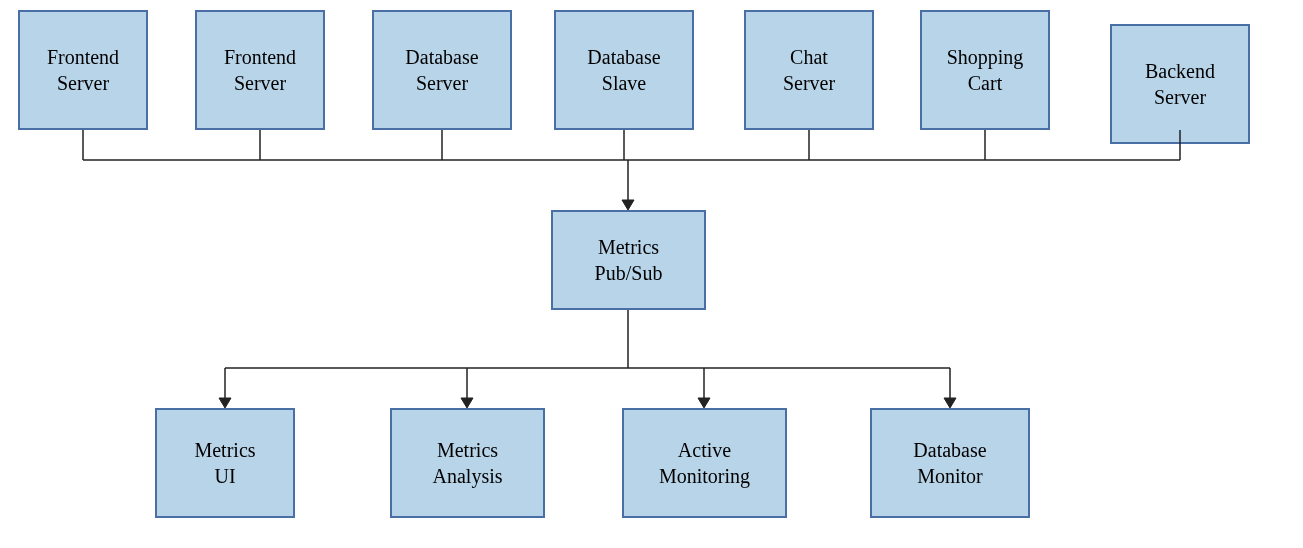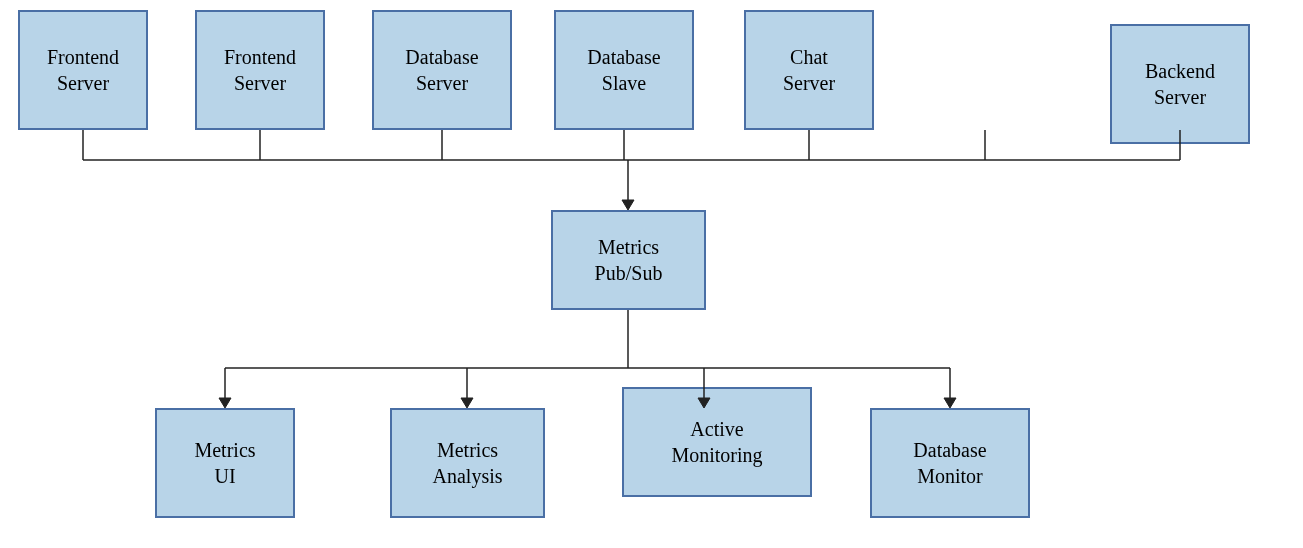--- a/index.html
+++ b/index.html
@@ -60,30 +60,31 @@
   <div class="node" style="left:18px; top:10px; width:130px; height:120px;">Frontend<br>Server</div>
 
   <div class="node" style="left:195px; top:10px; width:130px; height:120px;">Frontend<br>Server</div>
 
   <div class="node" style="left:372px; top:10px; width:140px; height:120px;">Database<br>Server</div>
 
   <div class="node" style="left:554px; top:10px; width:140px; height:120px;">Database<br>Slave</div>
 
   <div class="node" style="left:744px; top:10px; width:130px; height:120px;">Chat<br>Server</div>
 
+  <div class="node" style="left:920px; top:10px; width:130px; height:120px;">Shopping<br>Cart</div>
 
   <div class="node" style="left:1110px; top:24px; width:140px; height:120px;">Backend<br>Server</div>
 
   <div class="node" style="left:551px; top:210px; width:155px; height:100px;">Metrics<br>Pub/Sub</div>
 
   <div class="node" style="left:155px; top:408px; width:140px; height:110px;">Metrics<br>UI</div>
 
   <div class="node" style="left:390px; top:408px; width:155px; height:110px;">Metrics<br>Analysis</div>
 
-  <div class="node" style="left:622px; top:387px; width:190px; height:110px;">Active<br>Monitoring</div>
+  <div class="node" style="left:622px; top:408px; width:165px; height:110px;">Active<br>Monitoring</div>
 
   <div class="node" style="left:870px; top:408px; width:160px; height:110px;">Database<br>Monitor</div>
 
   <svg class="lines">
 
     <line x1="83" y1="130" x2="83" y2="160"></line>
 
     <line x1="260" y1="130" x2="260" y2="160"></line>
 
     <line x1="442" y1="130" x2="442" y2="160"></line>

